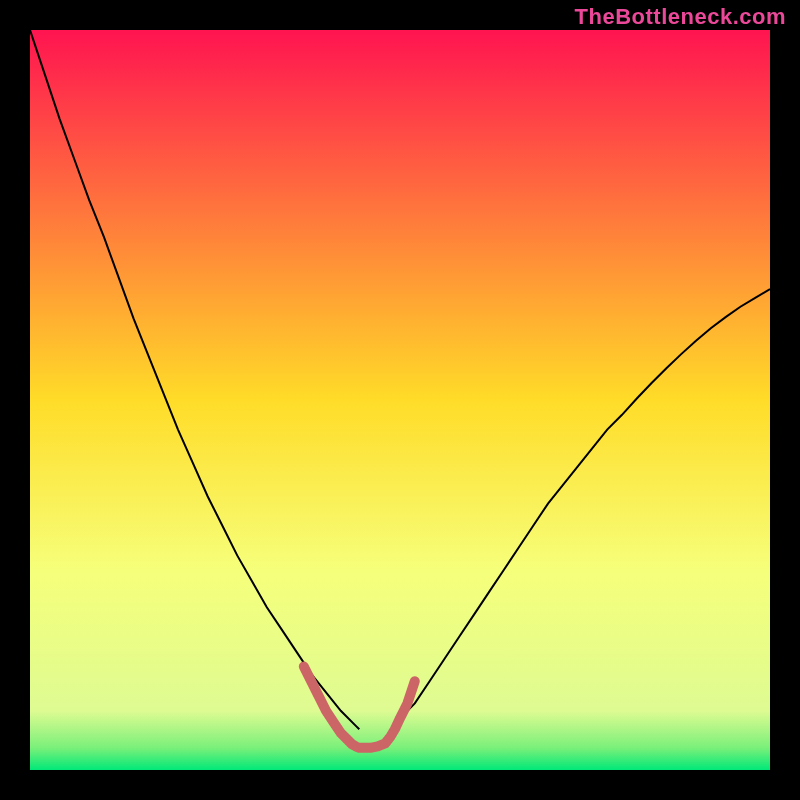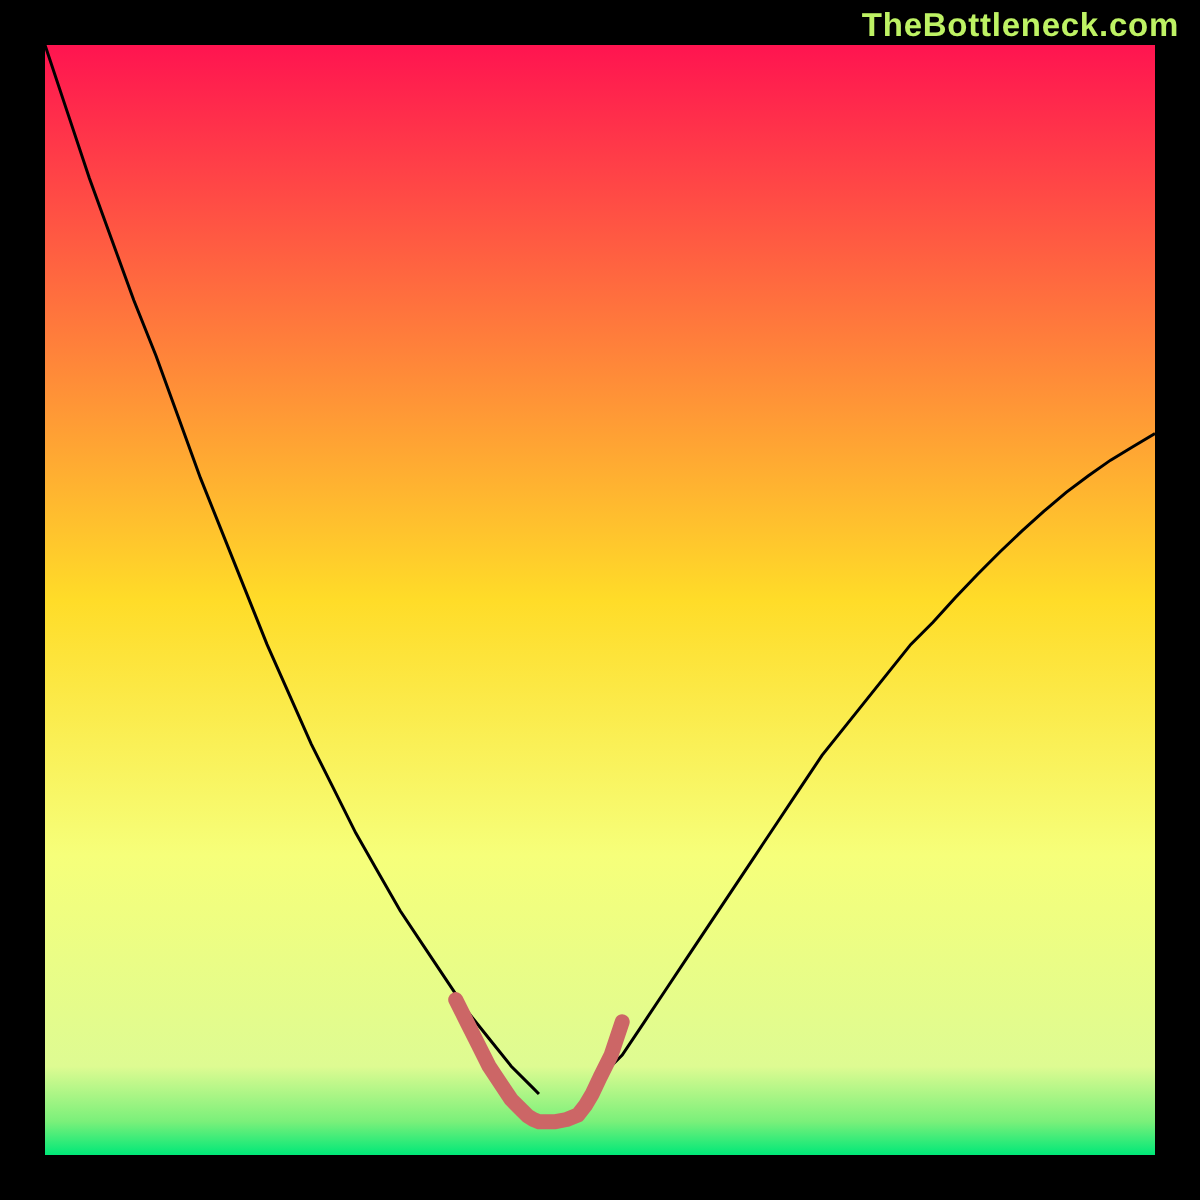--- a/index.html
+++ b/index.html
@@ -14,21 +14,21 @@
   .frame {
     position: relative;
     width: 800px;
     height: 800px;
     background: #000;
   }
   .watermark {
     position: absolute;
     top: 4px;
     right: 14px;
-    color: #bef264;
+    color: #ec4899;
     font-size: 22px;
     font-weight: 600;
     letter-spacing: 0.5px;
     z-index: 5;
     user-select: none;
   }
   .plot {
     position: absolute;
     left: 30px;
     top: 30px;

